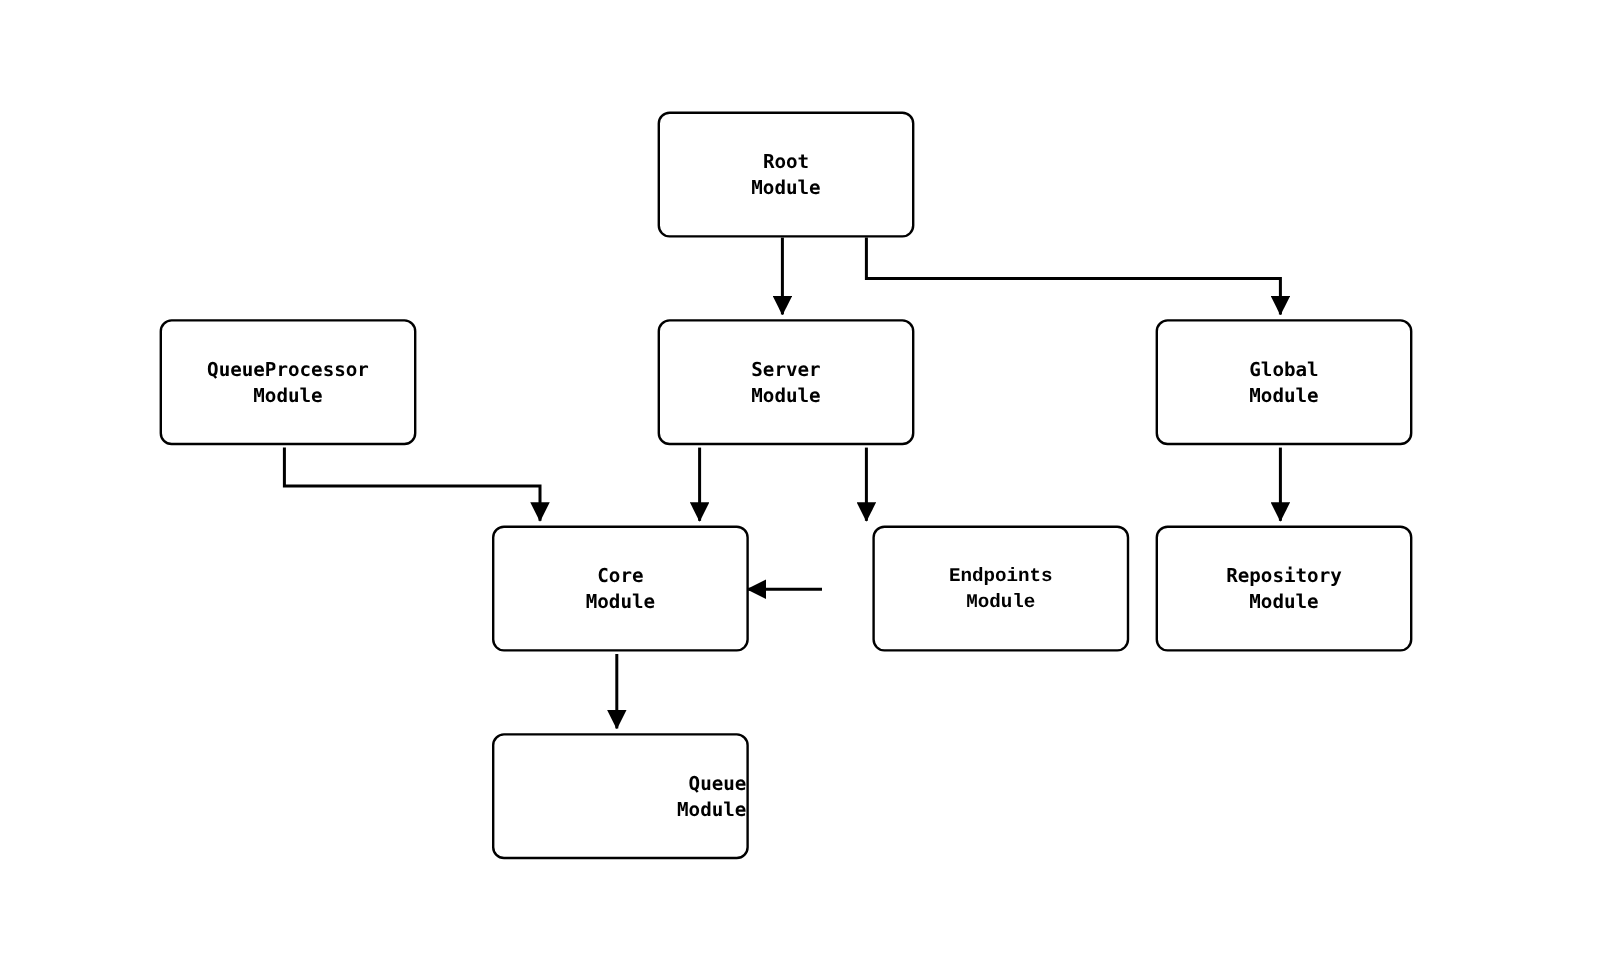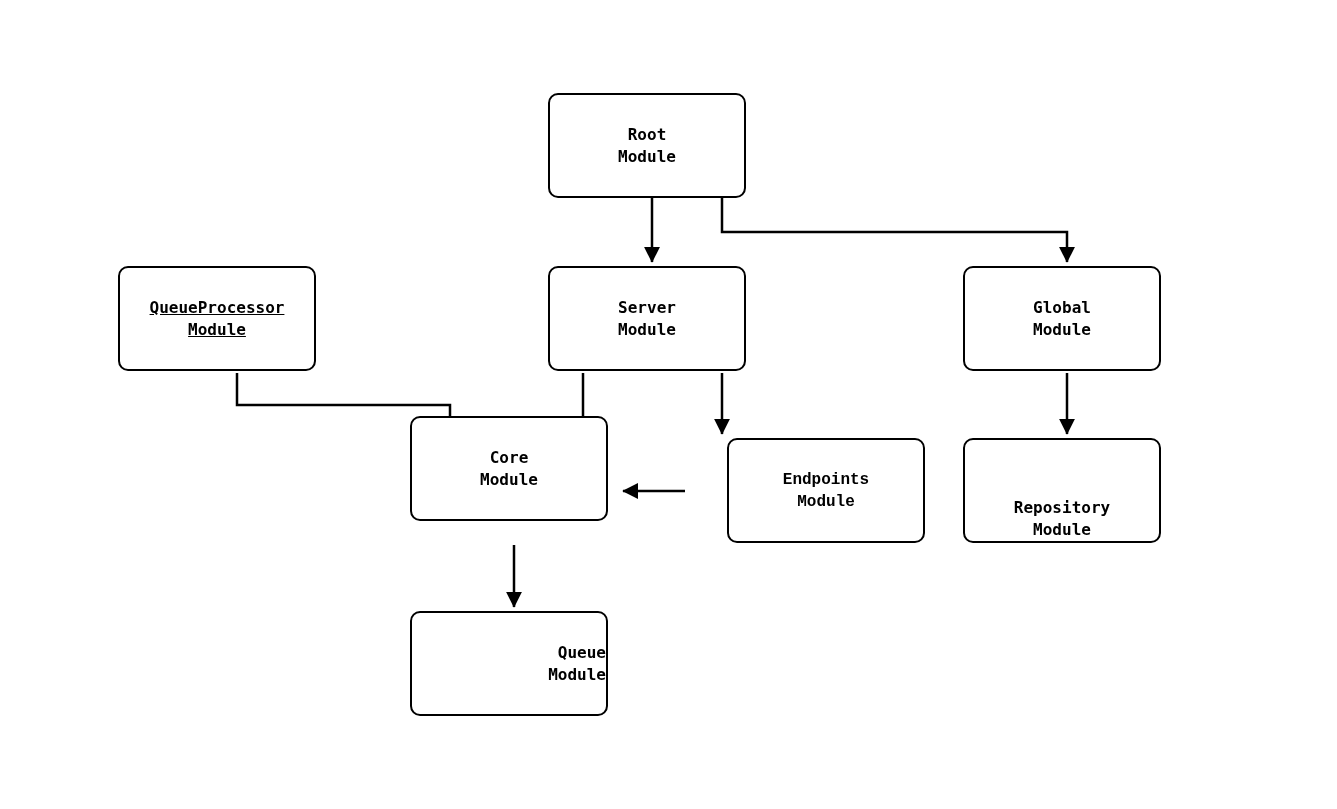--- a/index.html
+++ b/index.html
@@ -17,43 +17,43 @@
   }
   .edges-layer {
     position: absolute;
     top: 0;
     left: 0;
     width: 1337px;
     height: 809px;
   }
   .node {
     position: absolute;
-    width: 198px;
+    width: 214px;
     height: 105px;
     box-sizing: border-box;
     background: #ffffff;
     border: 2.5px solid #000000;
     border-radius: 10px;
     display: flex;
     flex-direction: column;
     align-items: center;
     justify-content: center;
     font-size: 16px;
     font-weight: bold;
     color: #000000;
     line-height: 22px;
     text-align: center;
   }
   .node-root          { left: 548px;  top: 93px;  }
   .node-server        { left: 548px;  top: 266px; align-items: center; }
-  .node-queueprocessor{ left: 118px;  top: 266px; text-decoration: underline; }
+  .node-queueprocessor{ left: 133px;  top: 266px; }
   .node-global        { left: 963px;  top: 266px; align-items: center; }
-  .node-core          { left: 410px;  top: 416px; align-items: center; }
+  .node-core          { left: 410px;  top: 438px; align-items: center; }
   .node-endpoints     { left: 727px;  top: 438px; font-family: Liberation Mono, monospace; }
-  .node-repository    { left: 963px;  top: 438px; justify-content: flex-end; }
+  .node-repository    { left: 963px;  top: 438px; }
   .node-queue         { left: 410px;  top: 611px; align-items: flex-end; }
   .edge {
     stroke: #000000;
     stroke-width: 2.5;
     fill: none;
   }
 </style>
 </head>
 <body>
 

